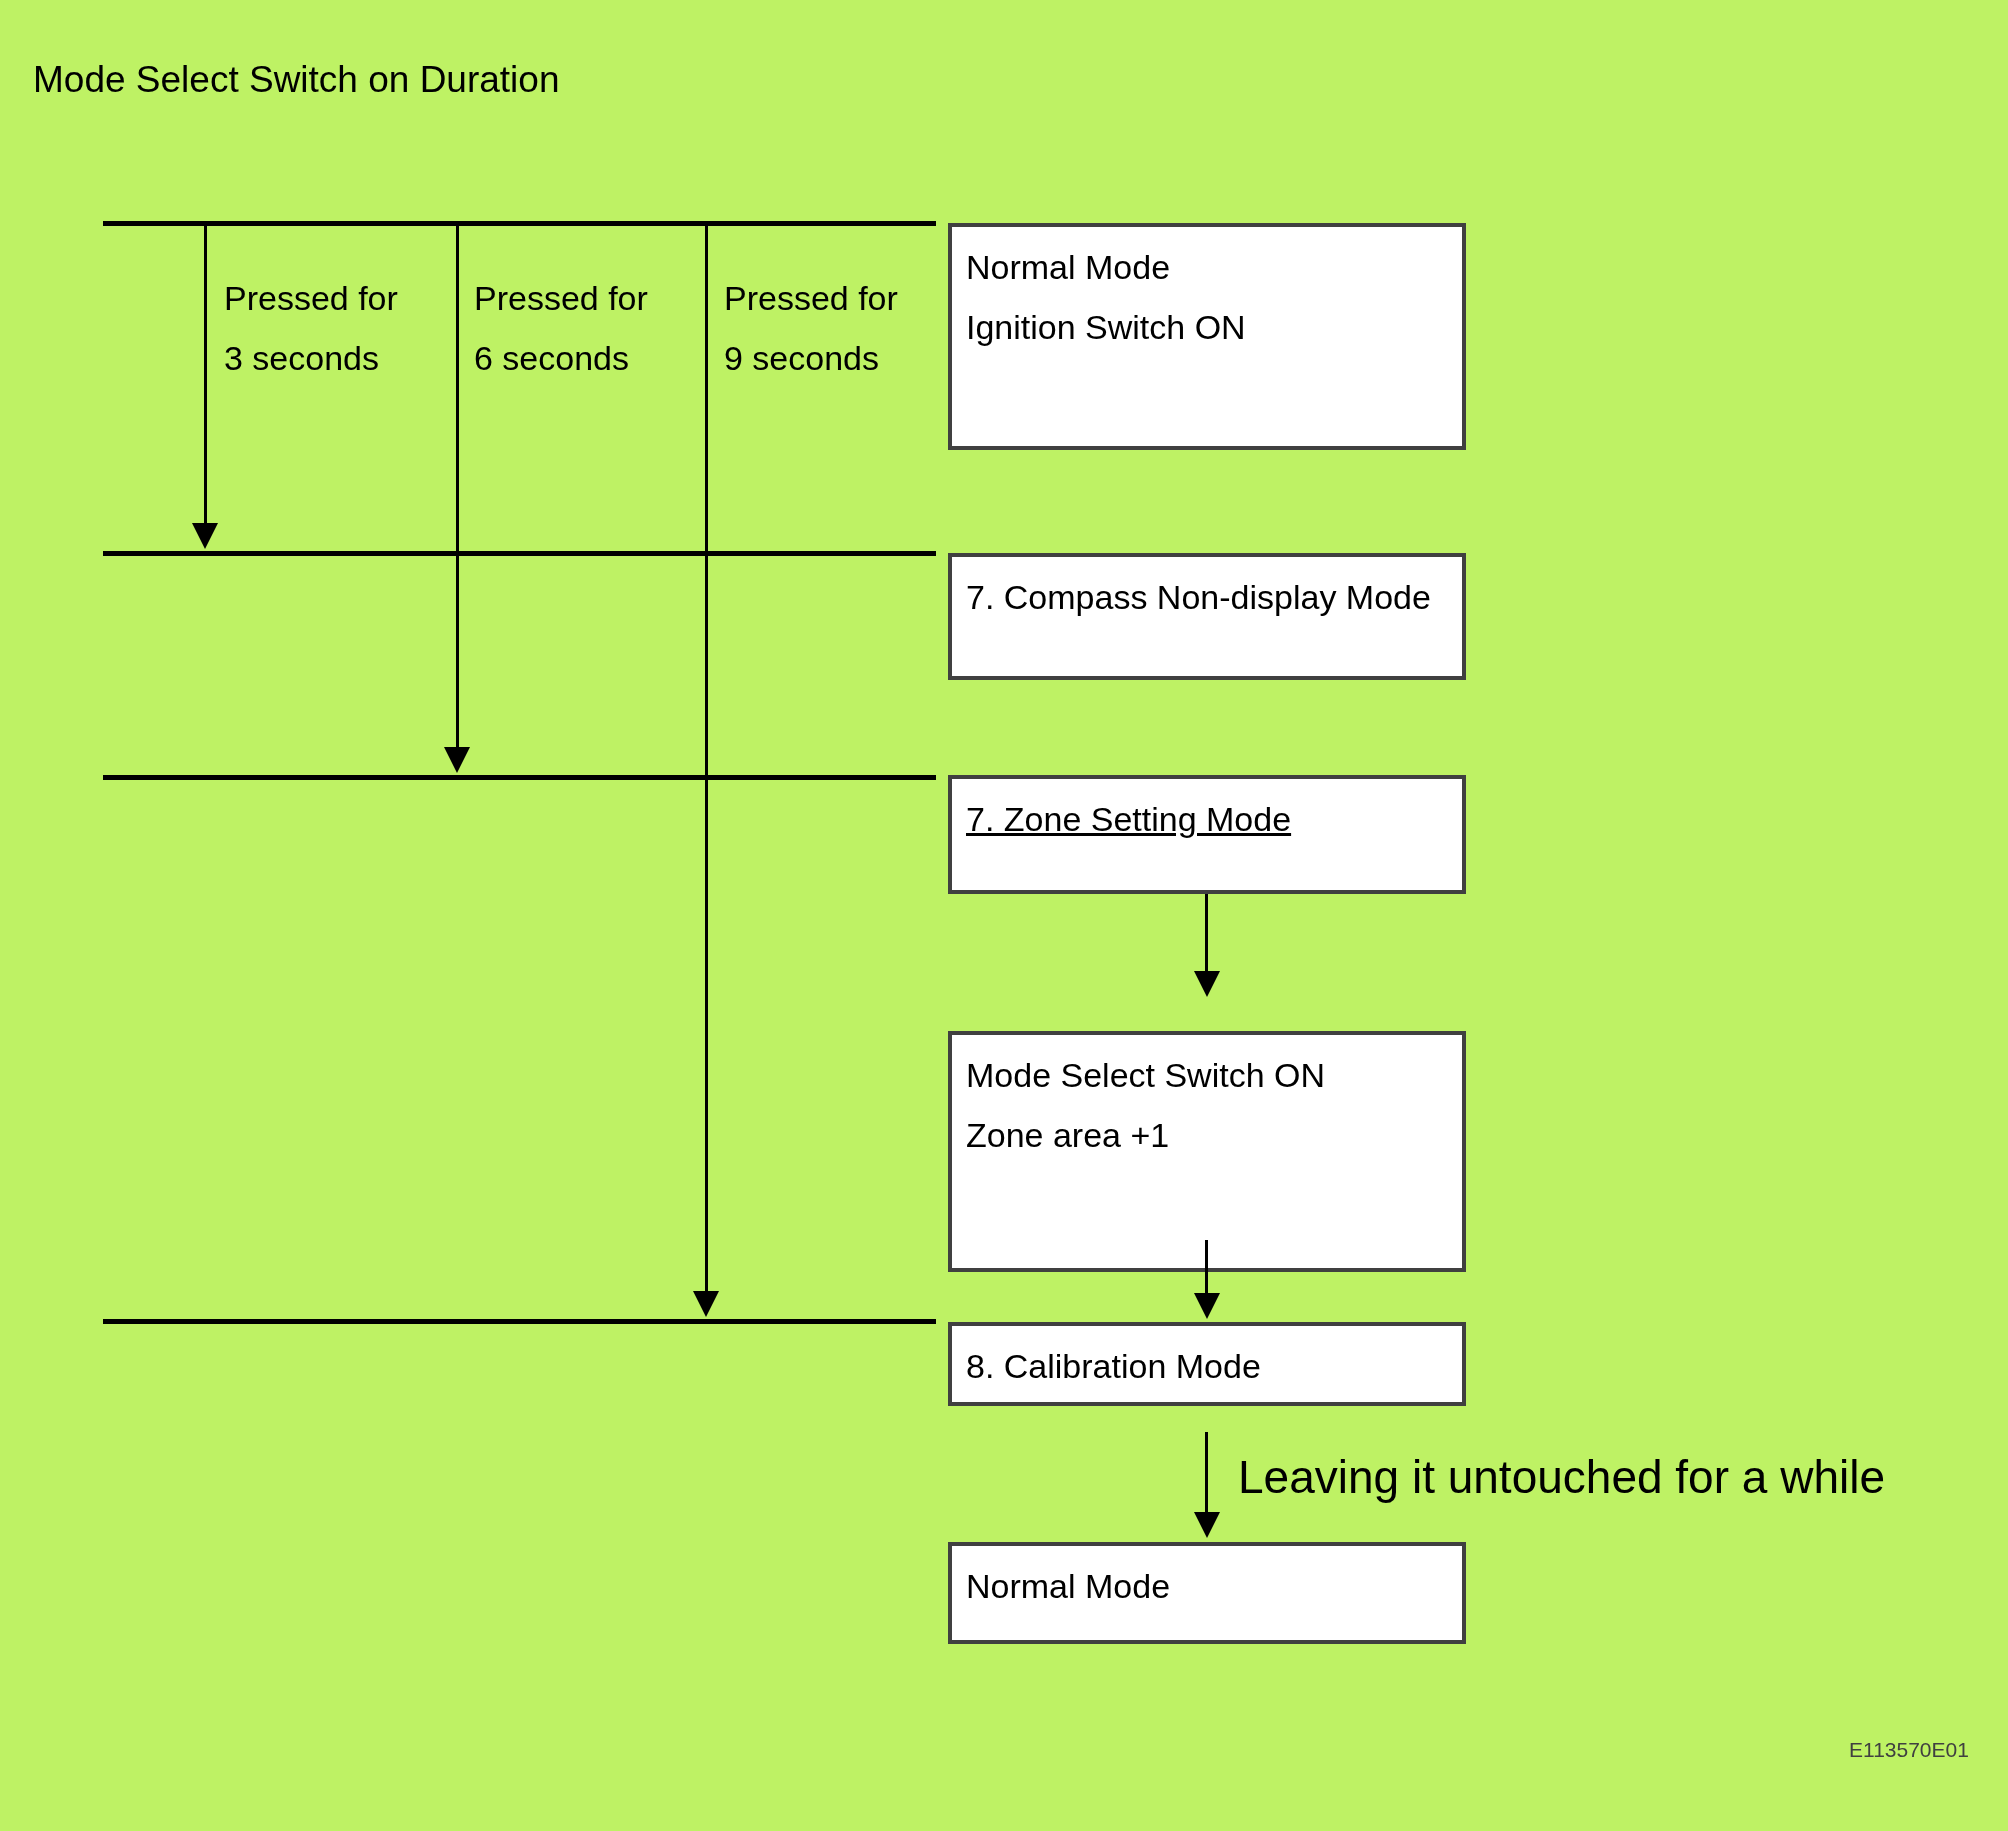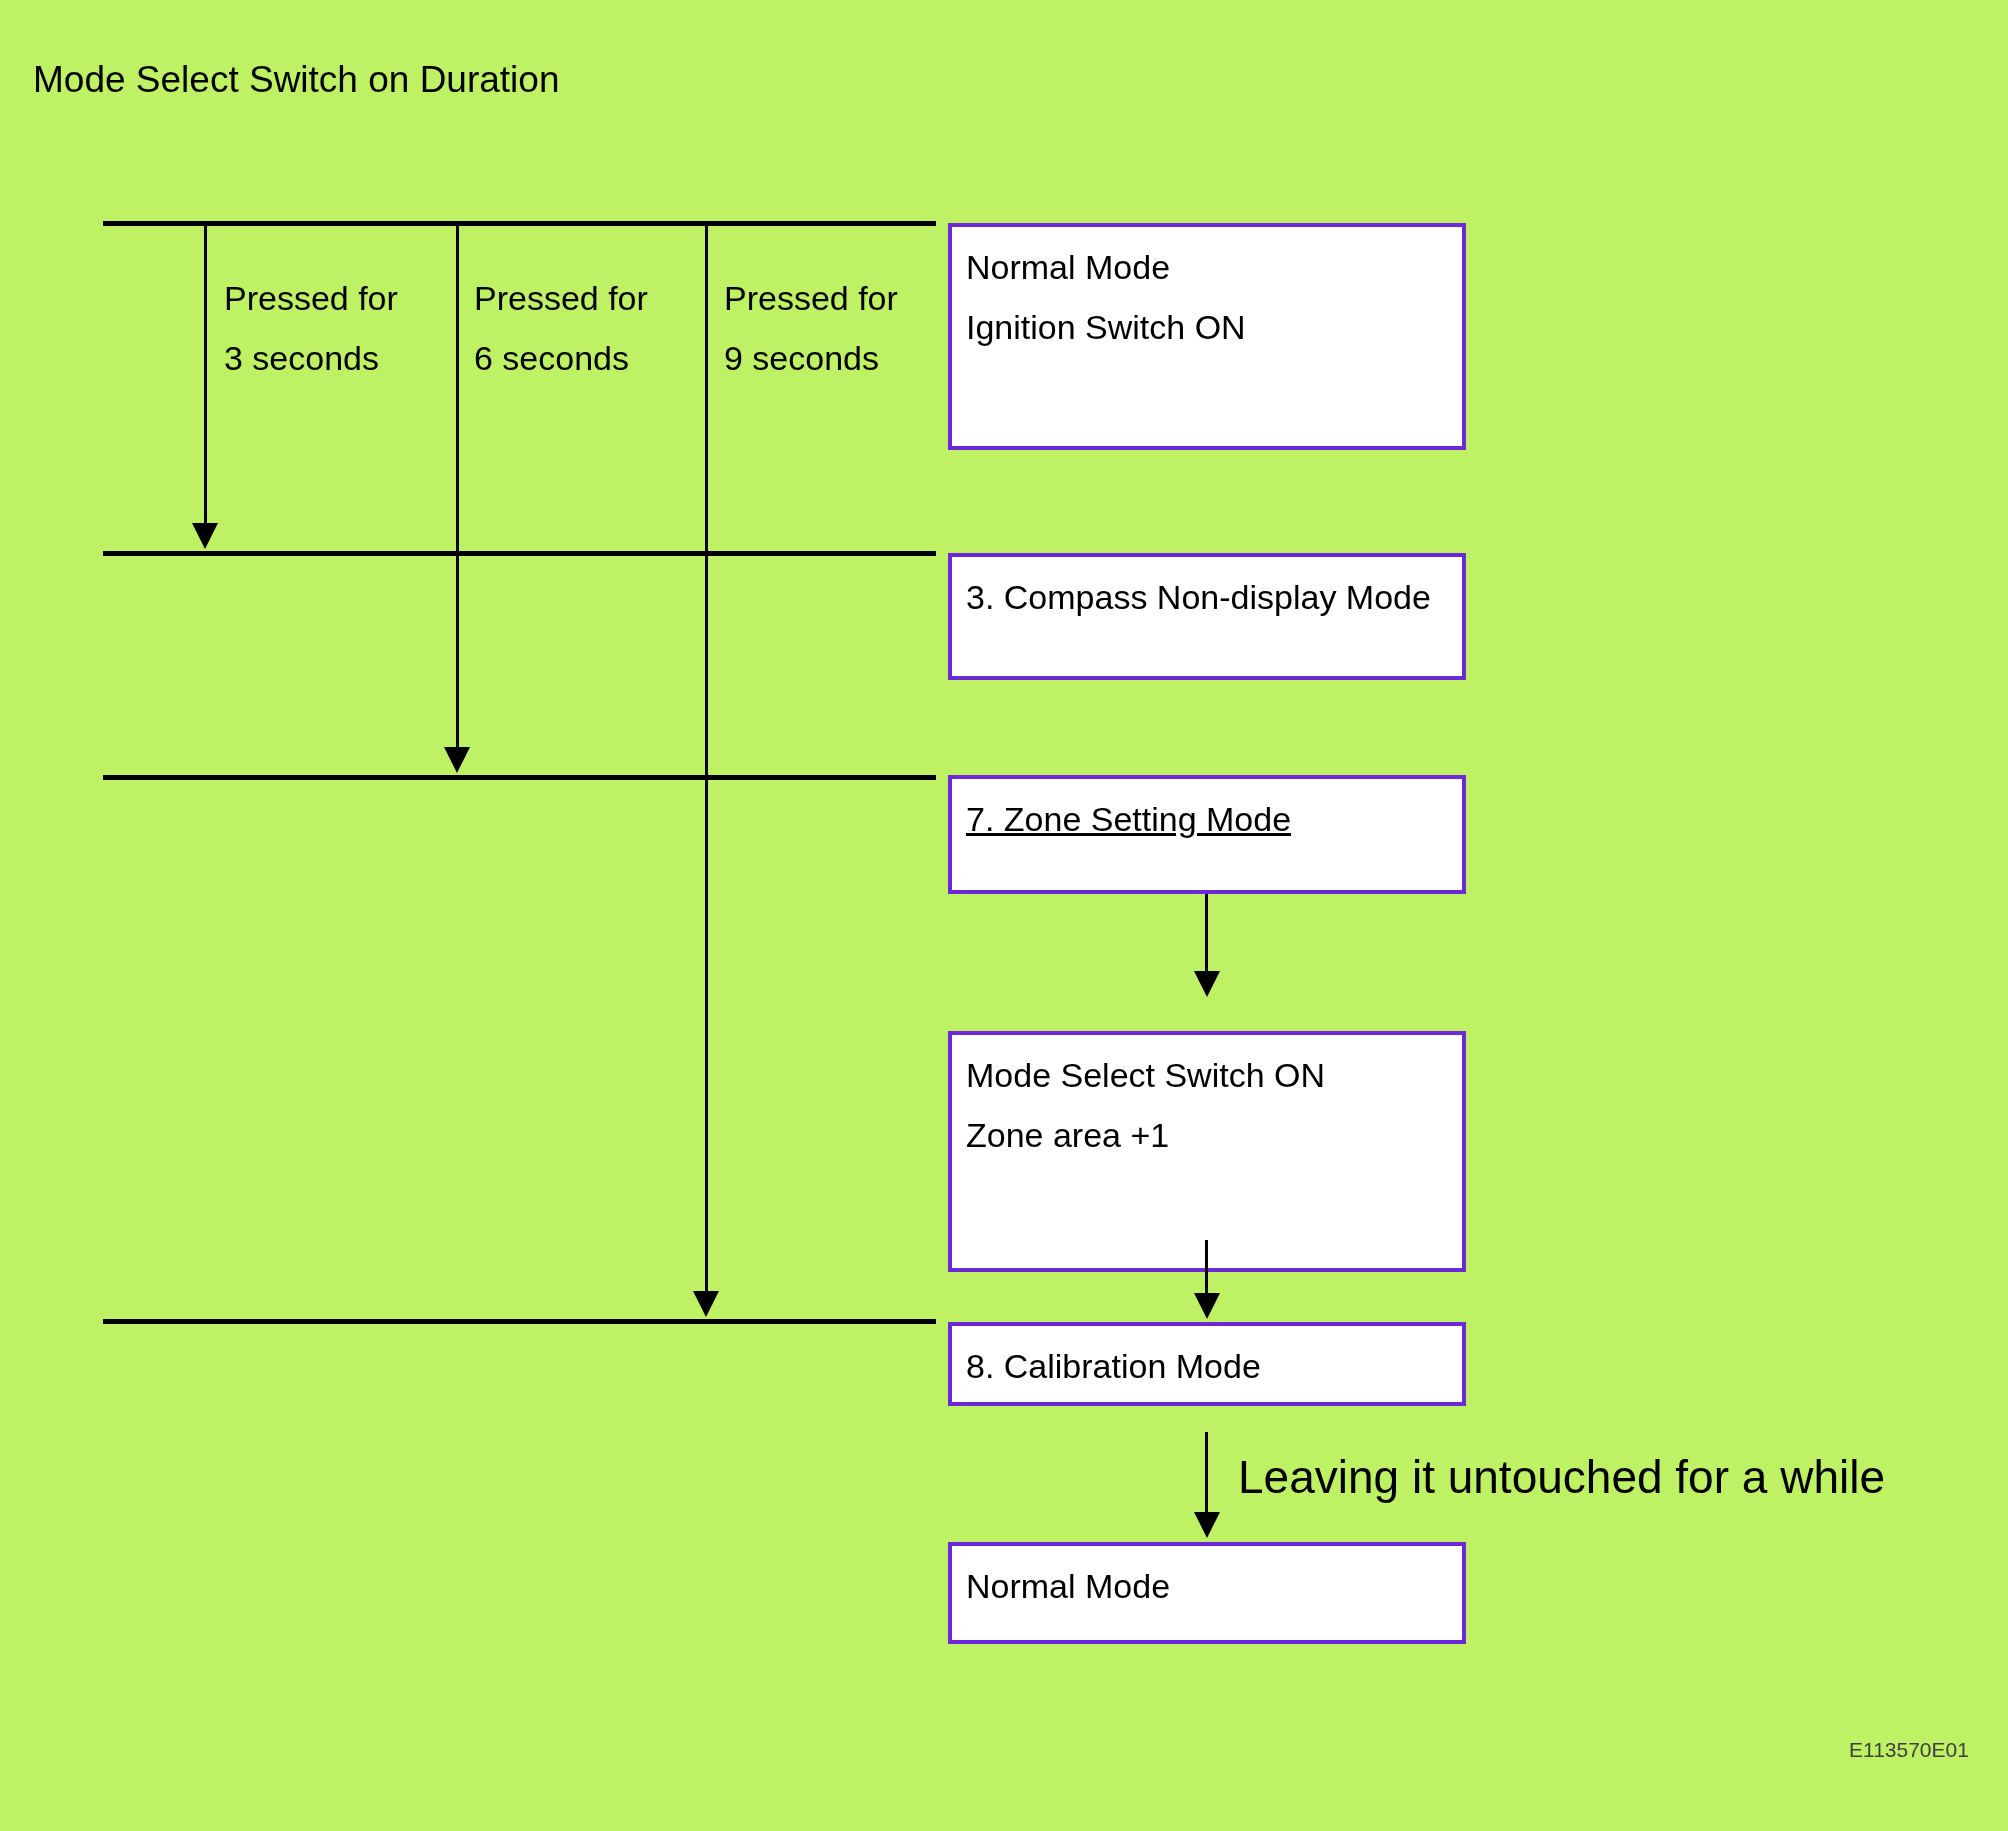--- a/index.html
+++ b/index.html
@@ -33,21 +33,21 @@
     top: 268px;
     width: 225px;
     font-size: 34px;
     line-height: 60px;
     white-space: nowrap;
   }
   .fbox {
     position: absolute;
     left: 948px;
     width: 518px;
-    border: 4px solid #6d28d9;
+    border: 4px solid #404040;
     box-sizing: border-box;
     background: #ffffff;
   }
   .fbox .boxtext {
     padding: 10px 0 0 14px;
     font-size: 34px;
     line-height: 60px;
     white-space: nowrap;
   }
   .edge-label {
@@ -131,21 +131,21 @@
 
   <div class="fbox" id="box-start">
     <div class="boxtext">
       <div>Normal Mode</div>
       <div>Ignition Switch ON</div>
     </div>
   </div>
 
   <div class="fbox" id="box-compass">
     <div class="boxtext">
-      <div>3. Compass Non-display Mode</div>
+      <div>7. Compass Non-display Mode</div>
     </div>
   </div>
 
   <div class="fbox" id="box-zone">
     <div class="boxtext">
       <div>7. Zone Setting Mode</div>
     </div>
   </div>
 
   <div class="fbox" id="box-modeselect">

